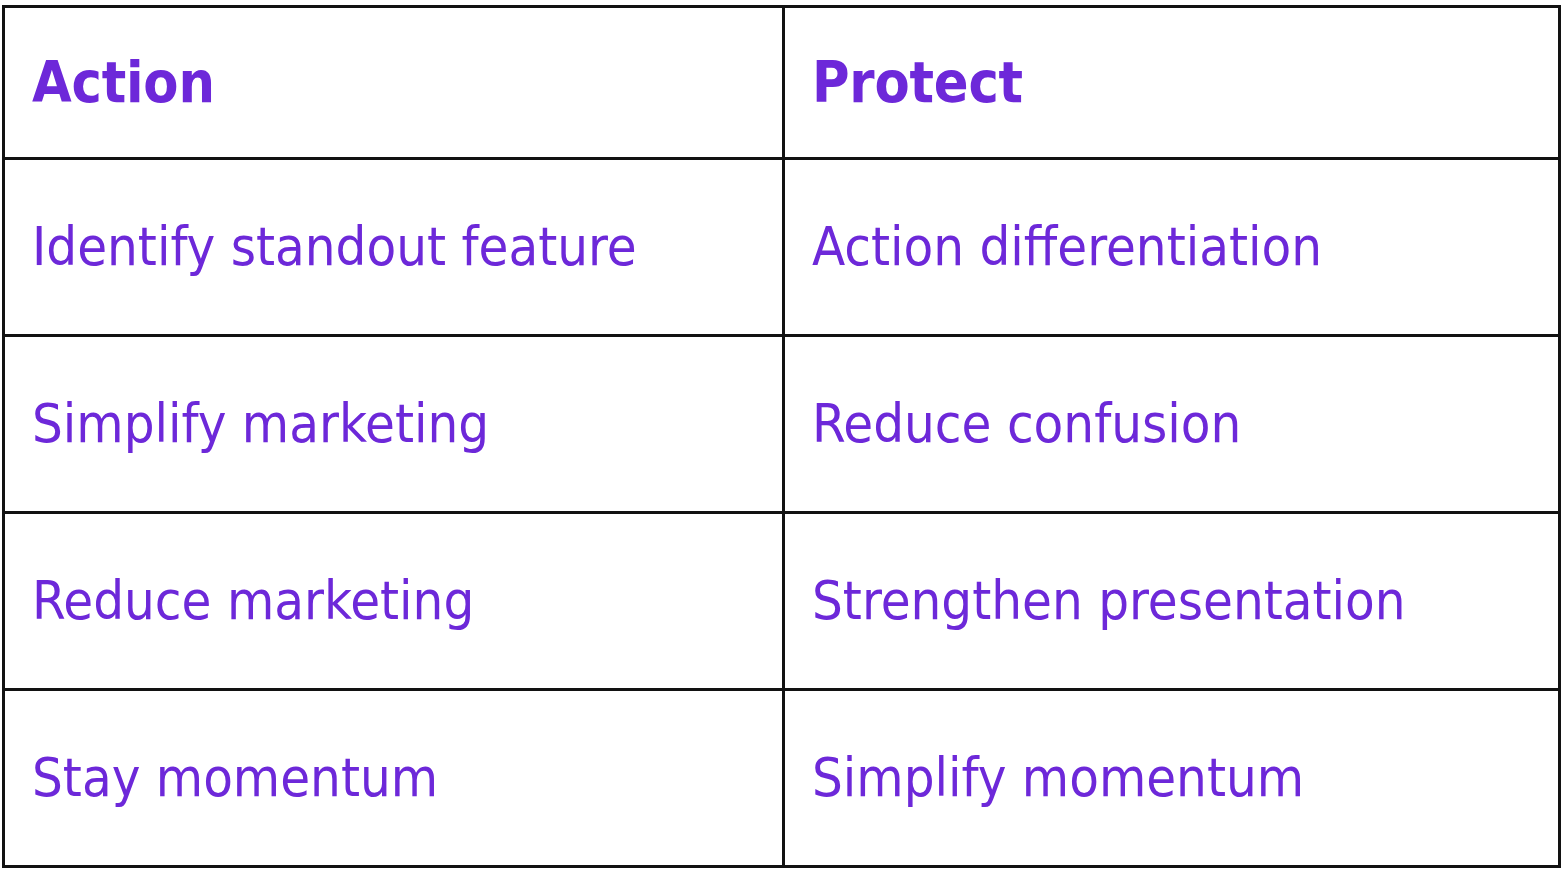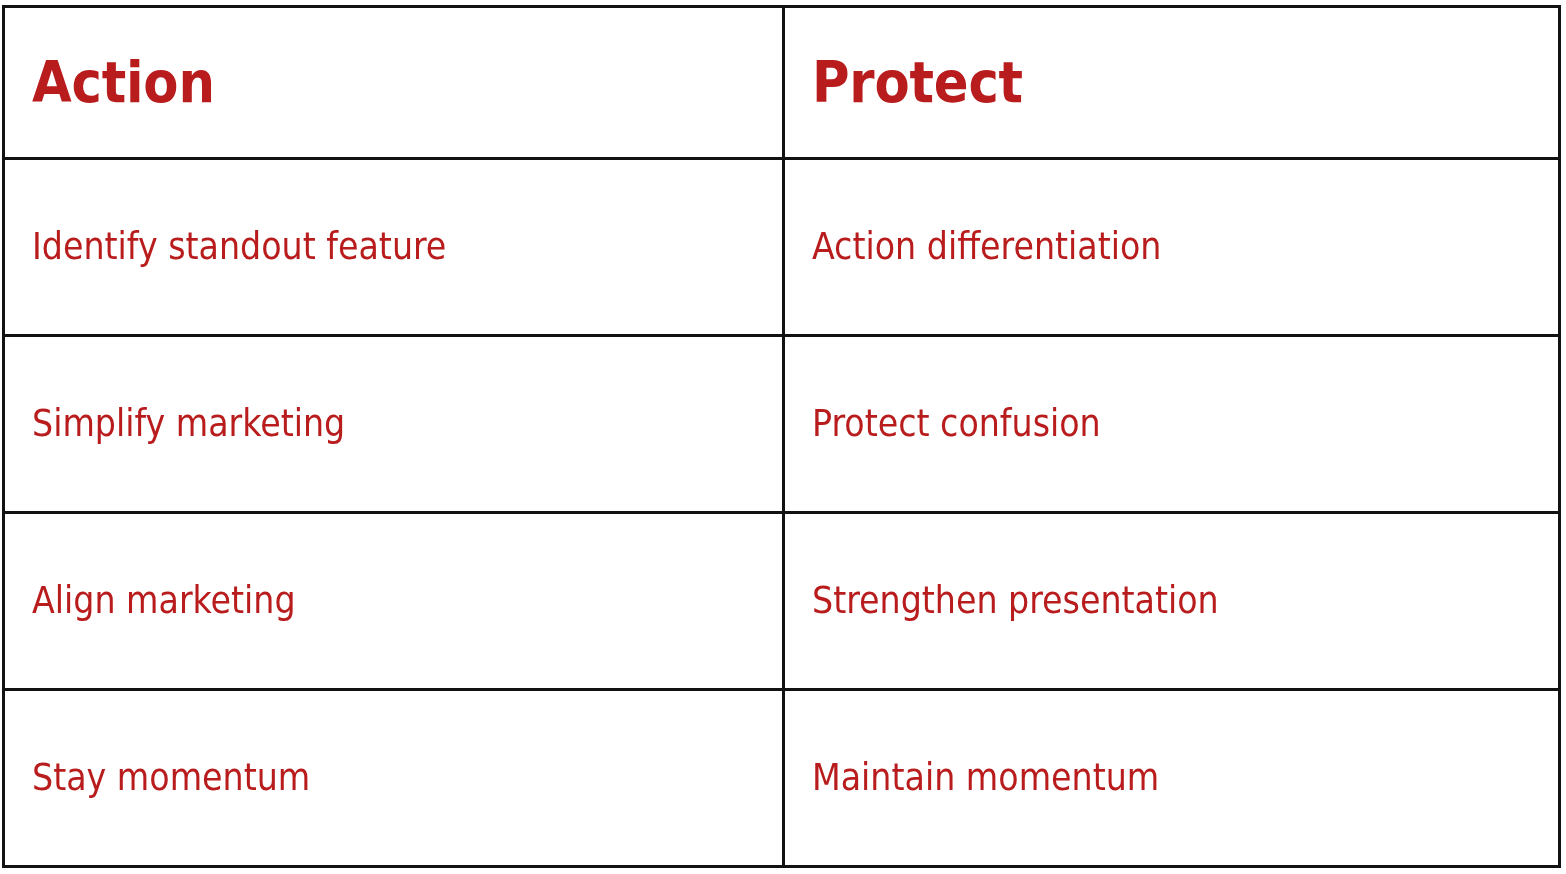--- a/index.html
+++ b/index.html
@@ -36,39 +36,39 @@
 
   table.data-table col.col-action   { width: 780px; }
   table.data-table col.col-purpose  { width: 776px; }
 
   table.data-table th,
   table.data-table td {
     border: 3px solid #121212;
     padding: 0 0 0 27px;
     text-align: left;
     vertical-align: middle;
-    color: #b91c1c;
+    color: #6d28d9;
     background: #ffffff;
     box-sizing: border-box;
     overflow: hidden;
     white-space: nowrap;
   }
 
   table.data-table thead th {
     height: 152px;
     font-weight: 700;
     font-size: 57px;
     line-height: 1.05;
     letter-spacing: -0.2px;
   }
 
   table.data-table tbody td {
     height: 142px;
     font-weight: 400;
-    font-size: 37px;
+    font-size: 54px;
     line-height: 1.05;
     letter-spacing: 0px;
   }
 </style>
 </head>
 <body>
 
 <div id="table-wrap">
   <table class="data-table">
     <colgroup>
@@ -81,25 +81,25 @@
         <th>Protect</th>
       </tr>
     </thead>
     <tbody>
       <tr>
         <td>Identify standout feature</td>
         <td>Action differentiation</td>
       </tr>
       <tr>
         <td>Simplify marketing</td>
-        <td>Protect confusion</td>
+        <td>Reduce confusion</td>
       </tr>
       <tr>
-        <td>Align marketing</td>
+        <td>Reduce marketing</td>
         <td>Strengthen presentation</td>
       </tr>
       <tr>
         <td>Stay momentum</td>
-        <td>Maintain momentum</td>
+        <td>Simplify momentum</td>
       </tr>
     </tbody>
   </table>
 </div>
 
 </body></html>

